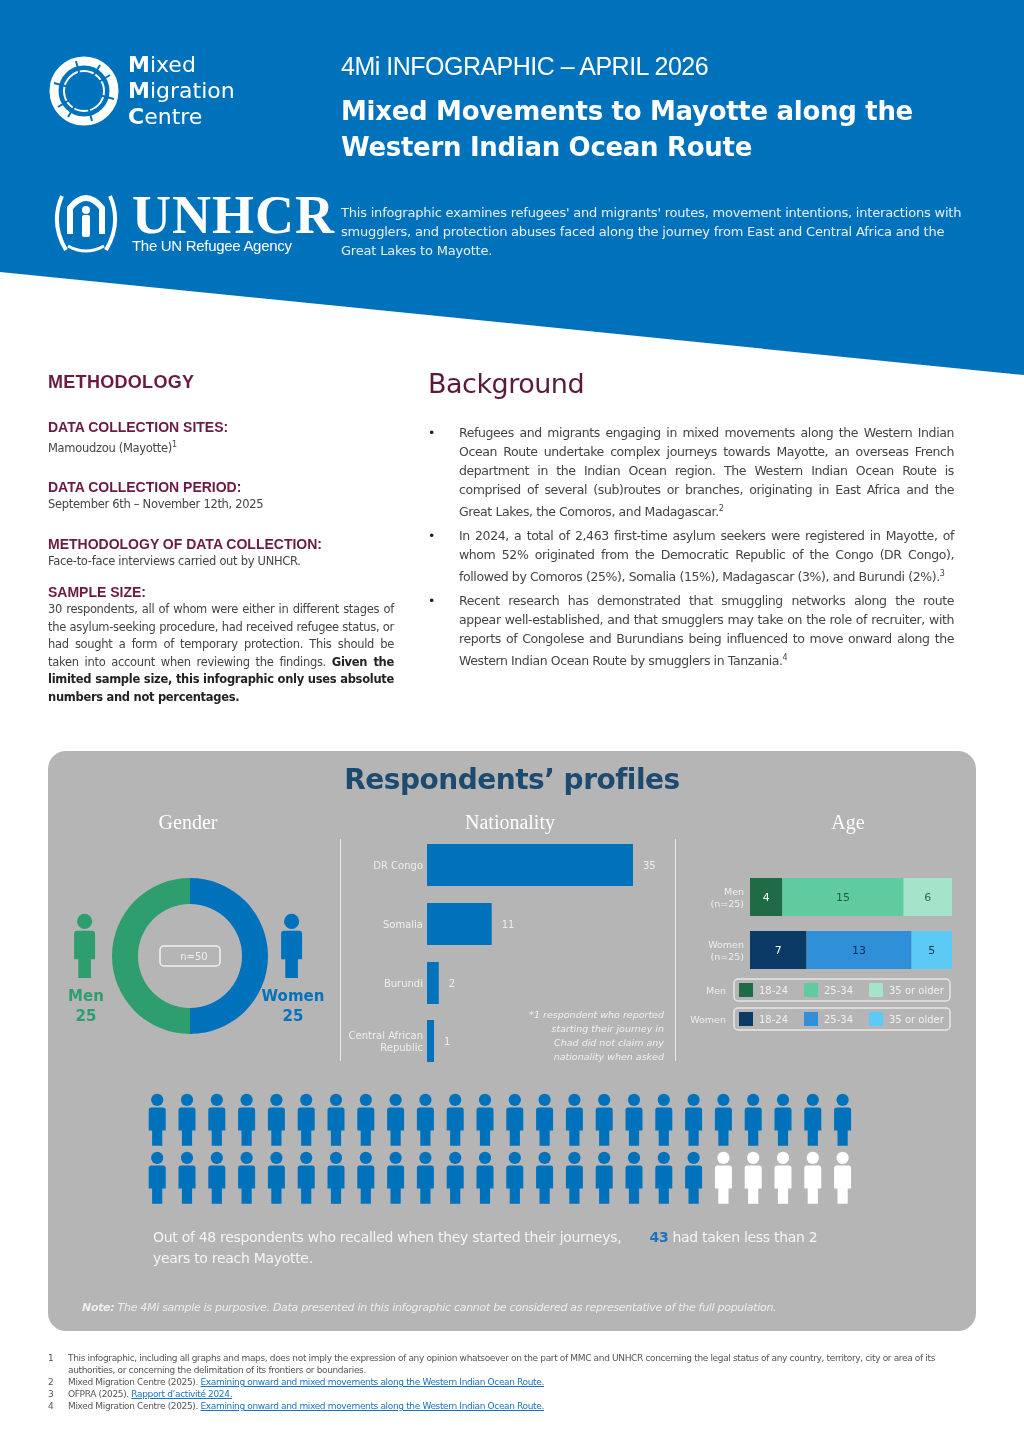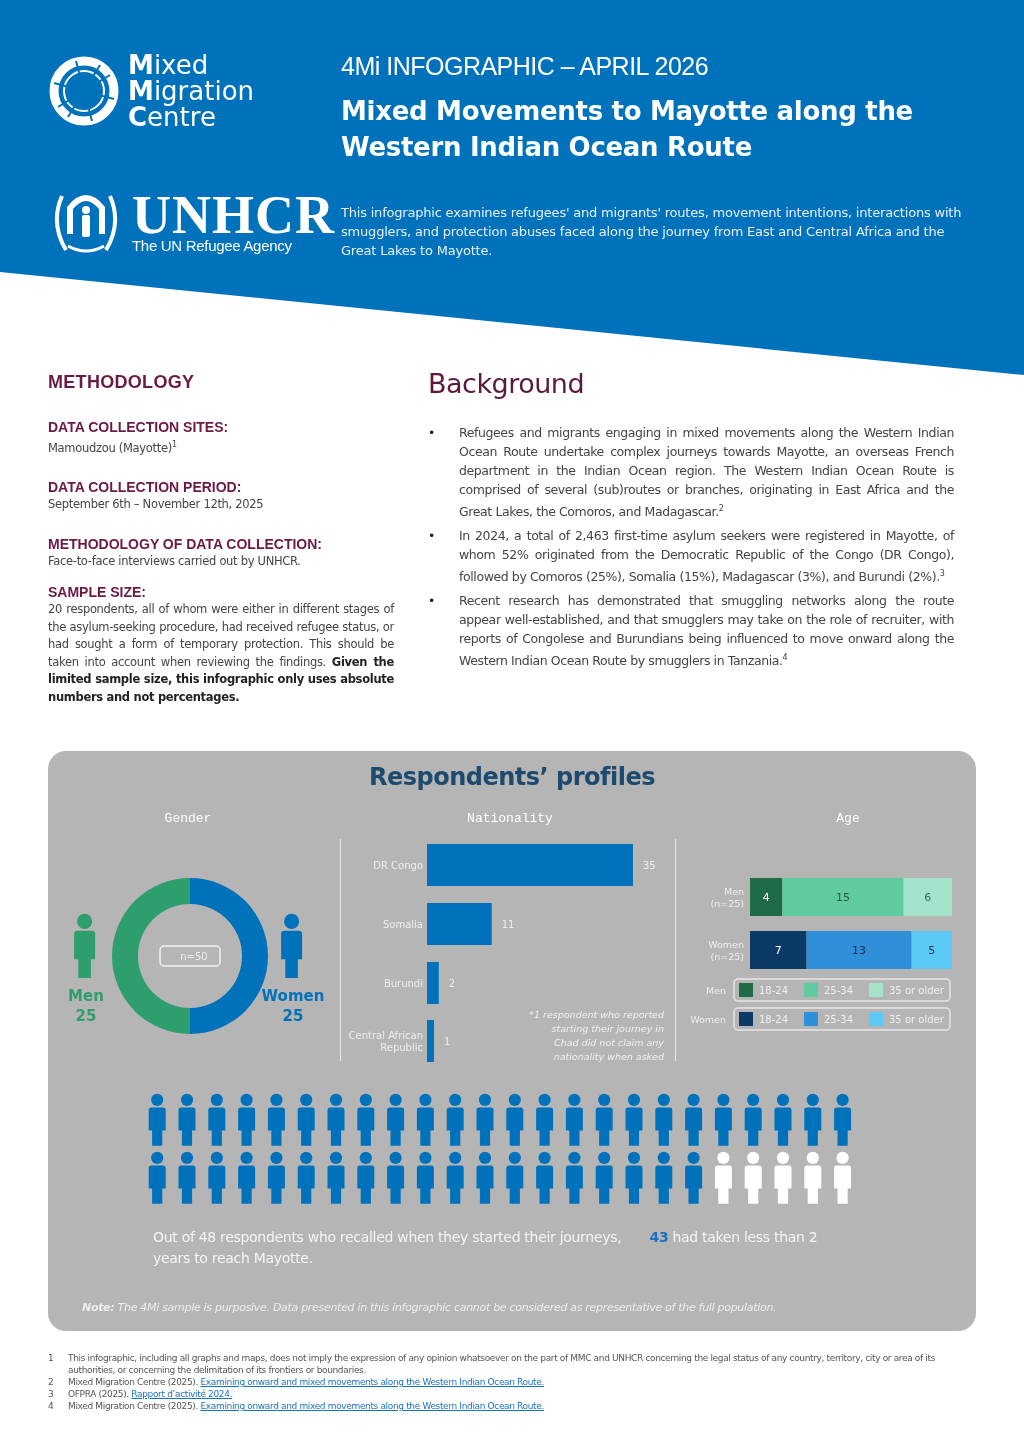--- a/index.html
+++ b/index.html
@@ -1,19 +1,19 @@
 <!DOCTYPE html>
 <html><head>
 <meta charset="utf-8">
 <style>
   * { box-sizing: border-box; margin: 0; padding: 0; }
   body { width: 1024px; height: 1449px; background: #ffffff; position: relative; overflow: hidden; font-family: "Liberation Sans", sans-serif; color: #555; }
   .header-bg { position: absolute; left: 0; top: 0; width: 1024px; height: 380px; }
   .mmc-logo { position: absolute; left: 48px; top: 52px; display: flex; align-items: center; }
-  .mmc-text { color: #fff; font-size: 26px; line-height: 26px; margin-left: 8px; font-family: "DejaVu Sans", sans-serif; }
+  .mmc-text { color: #fff; font-size: 22px; line-height: 26px; margin-left: 8px; font-family: "DejaVu Sans", sans-serif; }
   .mmc-text b { font-weight: bold; }
   .unhcr-logo { position: absolute; left: 48px; top: 188px; display: flex; align-items: center; }
   .unhcr-words { color: #fff; margin-left: 8px; }
   .unhcr-big { font-family: Liberation Serif, serif; font-weight: bold; font-size: 54px; line-height: 44px; letter-spacing: 1px; }
   .unhcr-small { font-family: "Liberation Sans", sans-serif; font-weight: normal; font-size: 15px; letter-spacing: -0.3px; }
   .kicker { position: absolute; left: 341px; top: 52px; color: #fff; font-size: 25px; font-weight: normal; letter-spacing: -0.5px; }
   .main-title { position: absolute; left: 341px; top: 93px; width: 660px; color: #fff; font-size: 26px; line-height: 36px; font-weight: bold; font-family: "DejaVu Sans", sans-serif; letter-spacing: -0.3px; }
   .intro { position: absolute; left: 341px; top: 203px; width: 640px; color: #e8eff8; font-size: 13px; line-height: 19px; font-family: "DejaVu Sans", sans-serif; letter-spacing: -0.2px; }
 
   .method { position: absolute; left: 48px; top: 372px; width: 346px; }
@@ -24,22 +24,22 @@
   .method .para b { color: #222; }
 
   .bg-sec { position: absolute; left: 428px; top: 368px; width: 526px; }
   .bg-sec h2 { color: #5b1a3c; font-size: 27px; font-weight: normal; font-family: "DejaVu Sans", sans-serif; letter-spacing: -0.5px; margin-bottom: 24px; }
   .bg-sec ul { list-style: none; }
   .bg-sec li { position: relative; padding-left: 31px; color: #444; font-size: 12.5px; line-height: 19px; text-align: justify; margin-bottom: 5px; font-family: "DejaVu Sans", sans-serif; letter-spacing: -0.4px; }
   .bg-sec li .bullet { position: absolute; left: 0; top: 0; color: #222; }
   sup { font-size: 8px; }
 
   .profiles { position: absolute; left: 48px; top: 751px; width: 928px; height: 580px; background: #b5b5b5; border-radius: 18px; }
-  .profiles-title { position: absolute; left: 0; width: 928px; top: 12px; text-align: center; color: #1d4a6e; font-size: 24px; font-weight: bold; font-family: "DejaVu Sans", sans-serif; letter-spacing: -0.5px; }
-  .sub-title { position: absolute; color: #fff; font-size: 13px; font-family: Liberation Mono, monospace; text-align: center; }
+  .profiles-title { position: absolute; left: 0; width: 928px; top: 12px; text-align: center; color: #1d4a6e; font-size: 28px; font-weight: bold; font-family: "DejaVu Sans", sans-serif; letter-spacing: -0.5px; }
+  .sub-title { position: absolute; color: #fff; font-size: 20px; font-family: Liberation Serif, serif; text-align: center; }
   .divider { position: absolute; width: 1px; background: #e8e8e8; }
   .journey-text { position: absolute; left: 105px; top: 476px; width: 700px; color: #f5f5f5; font-size: 14px; line-height: 21px; font-family: "DejaVu Sans", sans-serif; letter-spacing: -0.3px; }
   .journey-text .hl { color: #1a73c0; font-weight: bold; margin-left: 24px; }
   .note { position: absolute; left: 34px; top: 550px; color: #eeeeee; font-size: 11px; font-style: italic; font-family: "DejaVu Sans", sans-serif; letter-spacing: -0.3px; }
   .note b { font-weight: bold; }
 
   .footnotes { position: absolute; left: 48px; top: 1352px; width: 910px; font-size: 9px; line-height: 12px; color: #555; font-family: "DejaVu Sans", sans-serif; letter-spacing: -0.35px; }
   .fn { display: flex; }
   .fn .n { width: 20px; flex: none; }
   .fn a { color: #1a73c0; text-decoration: underline; }
@@ -90,21 +90,21 @@
 
 <section class="method">
   <h2>METHODOLOGY</h2>
   <h3>DATA COLLECTION SITES:</h3>
   <div class="val"><span>Mamoudzou (Mayotte)</span><sup>1</sup></div>
   <h3>DATA COLLECTION PERIOD:</h3>
   <div class="val">September 6th – November 12th, 2025</div>
   <h3>METHODOLOGY OF DATA COLLECTION:</h3>
   <div class="val" style="margin-bottom:14px">Face-to-face interviews carried out by UNHCR.</div>
   <h3>SAMPLE SIZE:</h3>
-  <p class="para"><span>20 respondents, all of whom were either in different stages of the asylum-seeking procedure, had received refugee status, or had sought a form of temporary protection. This should be taken into account when reviewing the findings.</span> <b>Given the limited sample size, this infographic only uses absolute numbers and not percentages.</b></p>
+  <p class="para"><span>30 respondents, all of whom were either in different stages of the asylum-seeking procedure, had received refugee status, or had sought a form of temporary protection. This should be taken into account when reviewing the findings.</span> <b>Given the limited sample size, this infographic only uses absolute numbers and not percentages.</b></p>
 </section>
 
 <section class="bg-sec">
   <h2>Background</h2>
   <ul>
     <li><span class="bullet">•</span><span>Refugees and migrants engaging in mixed movements along the Western Indian Ocean Route undertake complex journeys towards Mayotte, an overseas French department in the Indian Ocean region. The Western Indian Ocean Route is comprised of several (sub)routes or branches, originating in East Africa and the Great Lakes, the Comoros, and Madagascar.</span><sup>2</sup></li>
     <li><span class="bullet">•</span><span>In 2024, a total of 2,463 first-time asylum seekers were registered in Mayotte, of whom 52% originated from the Democratic Republic of the Congo (DR Congo), followed by Comoros (25%), Somalia (15%), Madagascar (3%), and Burundi (2%).</span><sup>3</sup></li>
     <li><span class="bullet">•</span><span>Recent research has demonstrated that smuggling networks along the route appear well-established, and that smugglers may take on the role of recruiter, with reports of Congolese and Burundians being influenced to move onward along the Western Indian Ocean Route by smugglers in Tanzania.</span><sup>4</sup></li>
   </ul>
 </section>

